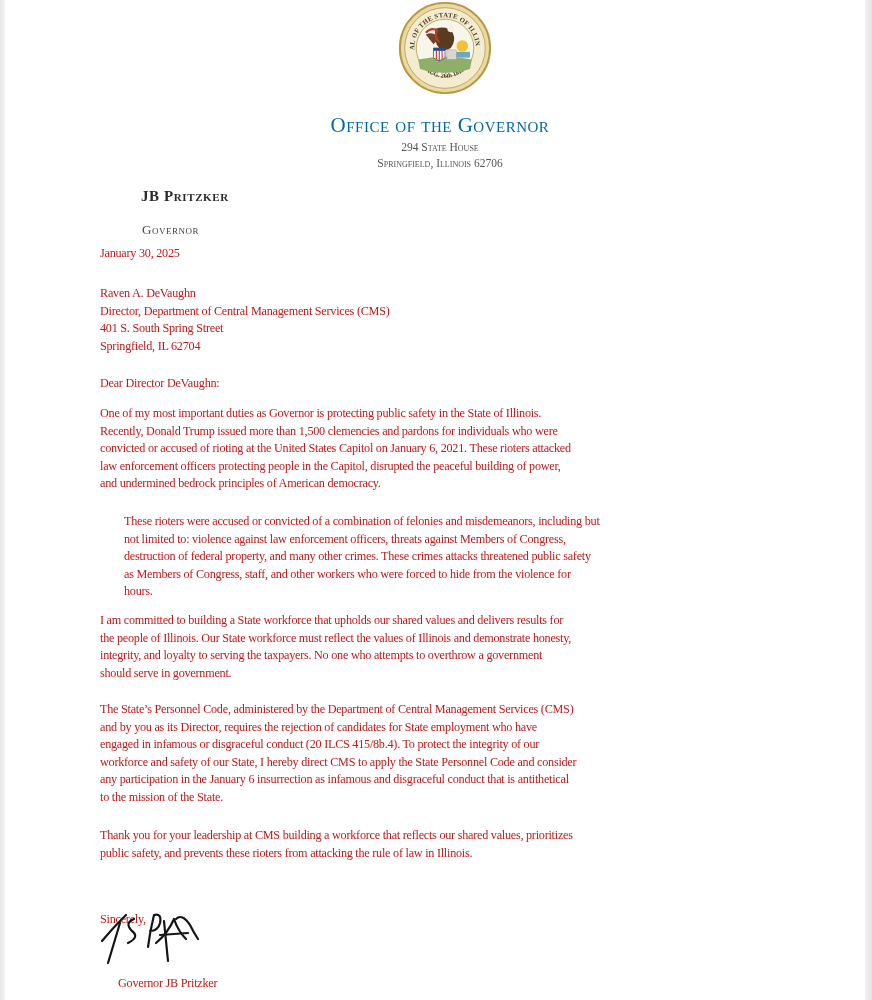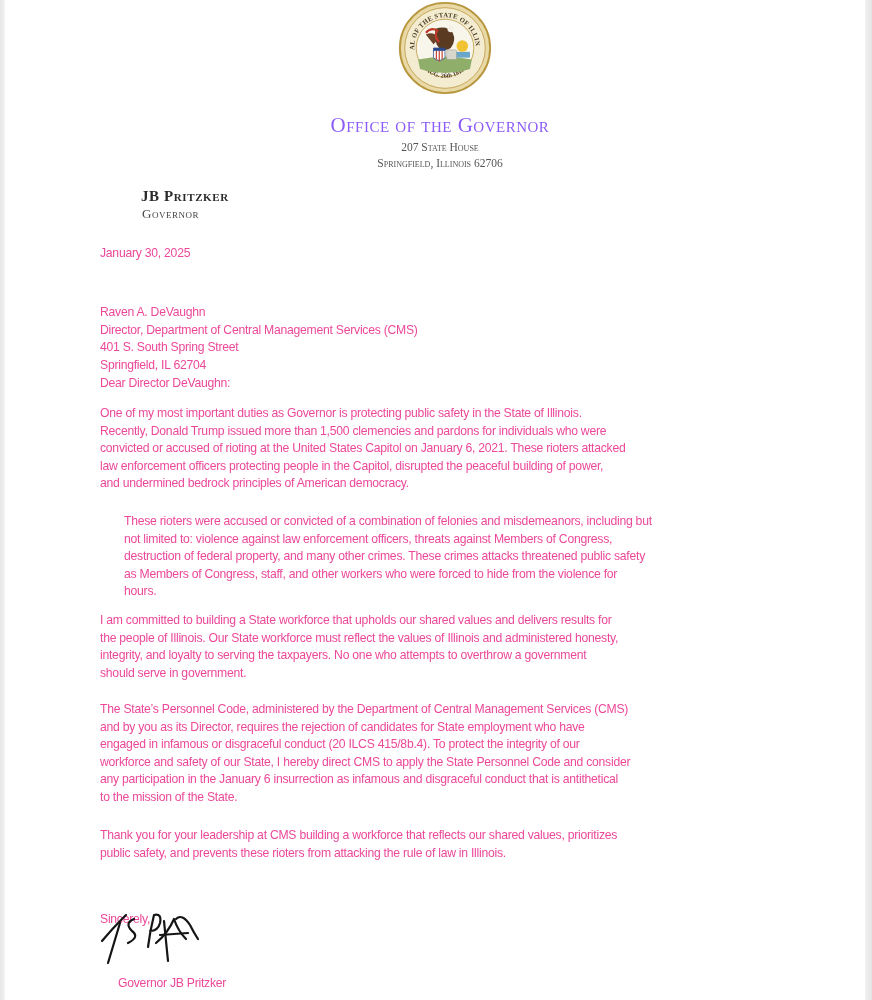--- a/index.html
+++ b/index.html
@@ -25,55 +25,55 @@
     }
     .seal {
       position: absolute; left: 397px; top: 0px; width: 96px; height: 96px;
     }
     .office-title {
       position: absolute; left: 300px; top: 113px; width: 280px;
       text-align: center;
       font-family: "Liberation Serif", serif;
       font-size: 21px;
       letter-spacing: 0.5px;
-      color: #8b5cf6;
+      color: #0369a1;
       font-variant: small-caps;
     }
     .office-addr {
       position: absolute; left: 300px; width: 280px; text-align: center;
       font-family: "Liberation Serif", serif;
       font-variant: small-caps;
       font-size: 11.5px; color: #555;
     }
     .addr1 { top: 141px; }
     .addr2 { top: 157px; }
 
     .gov-name {
       position: absolute; left: 141px; top: 188px;
       font-family: "Liberation Serif", serif;
       font-weight: bold; font-variant: small-caps;
       font-size: 15px; letter-spacing: 0.6px; color: #2b2b2b;
     }
     .gov-title {
-      position: absolute; left: 142px; top: 206px;
+      position: absolute; left: 142px; top: 222px;
       font-family: "Liberation Serif", serif;
       font-variant: small-caps;
       font-size: 13px; letter-spacing: 0.5px; color: #444;
     }
 
     .text {
       position: absolute; left: 100px; width: 700px;
-      font-family: Liberation Sans, sans-serif;
+      font-family: Liberation Serif, serif;
       font-size: 12.2px;
       line-height: 17.6px;
-      color: #ec4899;
+      color: #b91c1c;
       letter-spacing: -0.25px;
     }
     .date { top: 245px; }
-    .recipient { top: 304px; }
+    .recipient { top: 285px; }
     .recipient div { white-space: nowrap; }
     .salutation { top: 375px; }
     .p1 { top: 405px; }
     .p2 { top: 513px; margin-left: 24px; }
     .p3 { top: 612px; }
     .p4 { top: 701px; }
     .p5 { top: 827px; }
     .closing { top: 883px; margin-top: 28px; }
     .signer { top: 975px; margin-left: 18px; }
     .line { white-space: nowrap; }
@@ -117,21 +117,21 @@
   <path d="M 38 50 L 50 50 L 50 60 Q 44 66 38 60 Z" fill="#ffffff" stroke="#2b4a8c" stroke-width="0.8"></path>
   <rect x="38" y="50" width="12" height="3" fill="#2b4a8c"></rect>
   <line x1="41" y1="53" x2="41" y2="62" stroke="#c0392b" stroke-width="1.2"></line>
   <line x1="44" y1="53" x2="44" y2="64" stroke="#c0392b" stroke-width="1.2"></line>
   <line x1="47" y1="53" x2="47" y2="62" stroke="#c0392b" stroke-width="1.2"></line>
 
   <rect x="52" y="52" width="10" height="10" fill="#d9d6cc" stroke="#888" stroke-width="0.4"></rect>
 </svg>
 
 <div class="office-title">Office of the Governor</div>
-<div class="office-addr addr1">207 State House</div>
+<div class="office-addr addr1">294 State House</div>
 <div class="office-addr addr2">Springfield, Illinois 62706</div>
 
 <div class="gov-name">JB Pritzker</div>
 <div class="gov-title">Governor</div>
 
 <div class="text date">January 30, 2025</div>
 
 <div class="text recipient">
   <div>Raven A. DeVaughn</div>
   <div>Director, Department of Central Management Services (CMS)</div>
@@ -152,21 +152,21 @@
 <div class="text p2">
   <div class="line">These rioters were accused or convicted of a combination of felonies and misdemeanors, including but</div>
   <div class="line">not limited to: violence against law enforcement officers, threats against Members of Congress,</div>
   <div class="line">destruction of federal property, and many other crimes. These crimes attacks threatened public safety</div>
   <div class="line">as Members of Congress, staff, and other workers who were forced to hide from the violence for</div>
   <div class="line">hours.</div>
 </div>
 
 <div class="text p3">
   <div class="line">I am committed to building a State workforce that upholds our shared values and delivers results for</div>
-  <div class="line">the people of Illinois. Our State workforce must reflect the values of Illinois and administered honesty,</div>
+  <div class="line">the people of Illinois. Our State workforce must reflect the values of Illinois and demonstrate honesty,</div>
   <div class="line">integrity, and loyalty to serving the taxpayers. No one who attempts to overthrow a government</div>
   <div class="line">should serve in government.</div>
 </div>
 
 <div class="text p4">
   <div class="line">The State’s Personnel Code, administered by the Department of Central Management Services (CMS)</div>
   <div class="line">and by you as its Director, requires the rejection of candidates for State employment who have</div>
   <div class="line">engaged in infamous or disgraceful conduct (20 ILCS 415/8b.4). To protect the integrity of our</div>
   <div class="line">workforce and safety of our State, I hereby direct CMS to apply the State Personnel Code and consider</div>
   <div class="line">any participation in the January 6 insurrection as infamous and disgraceful conduct that is antithetical</div>

